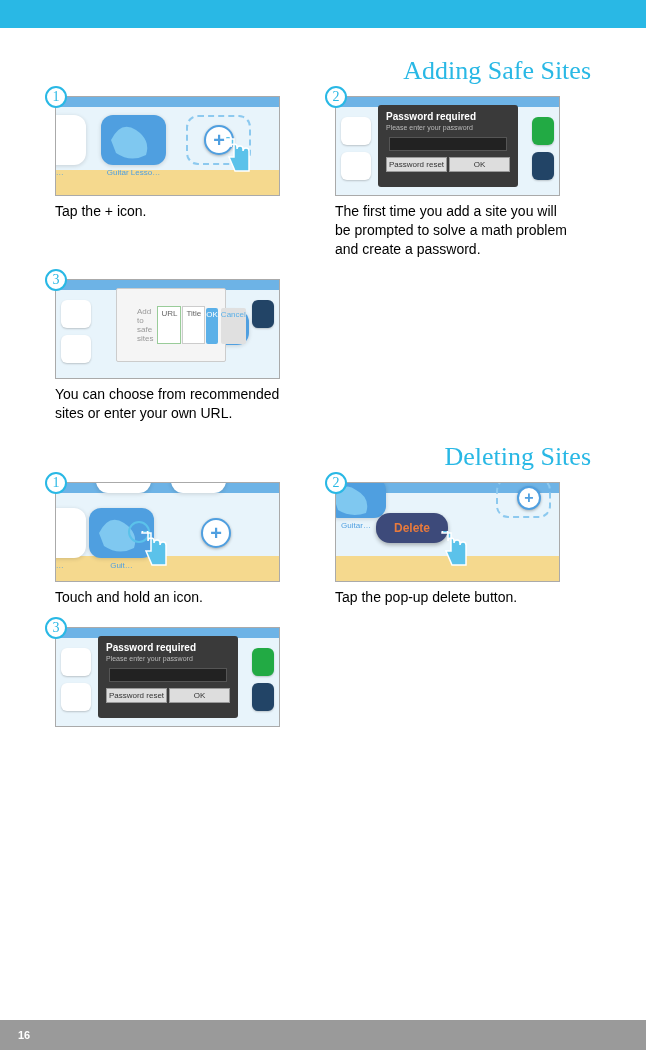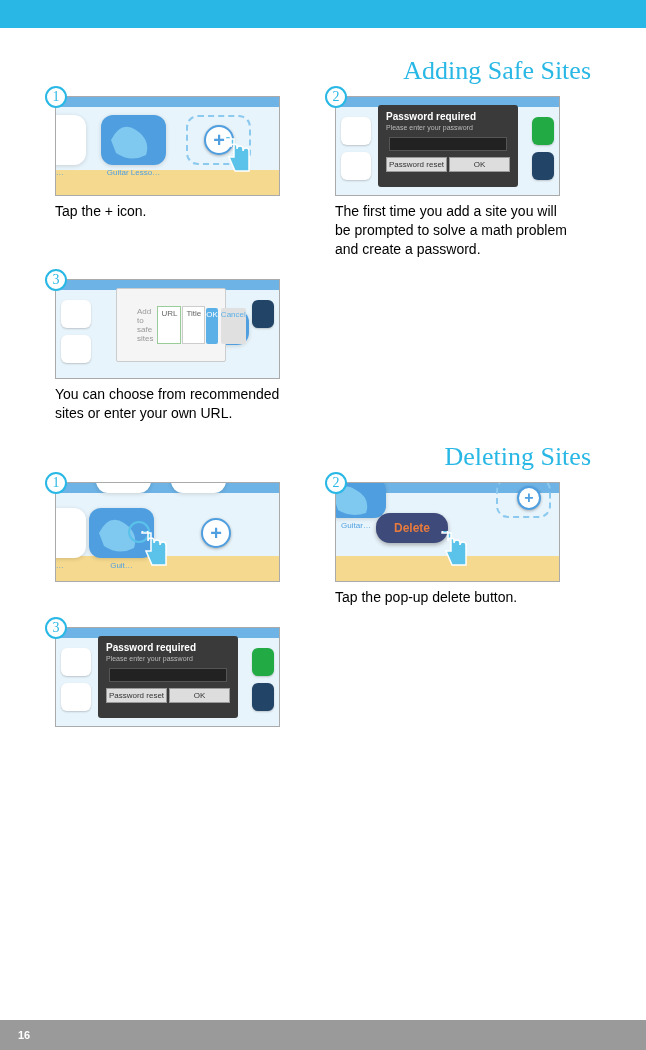--- a/index.html
+++ b/index.html
@@ -238,20 +238,21 @@
           <span class="lbl">Guit…</span>
         </div>
         <div class="plus-circle white" style="top:35px; left:145px;">+</div>
         <div style="position:absolute; top:38px; left:72px; width:22px; height:22px; border:2px solid #5bc2ea; border-radius:50%;"></div>
         <div class="hand" style="top:48px; left:75px;">
           <svg viewBox="0 0 40 40">
               <path d="M14 2 v18 h-5 l6 14 h14 v-20 a3 3 0 0 0 -6 0 v-2 a3 3 0 0 0 -6 0 v-2 a3 3 0 0 0 -6 0 v-8 a3 3 0 0 0 -6 0 z" transform="translate(6,0)" fill="#5bc2ea" stroke="#fff" stroke-width="1.5"></path>
             </svg>
         </div>
       </div>
+      <p class="caption">Touch and hold an icon.</p>
     </div>
 
     <div class="step">
       <div class="step-badge">2</div>
       <div class="thumb">
         <div class="blue-bar"></div>
         <div class="ocean"></div>
         <div class="sand"></div>
         <div class="bubble globe" style="top:-5px; left:-10px; width:60px; height:40px;">
            <svg viewBox="0 0 60 40" style="position:absolute;inset:0;">

